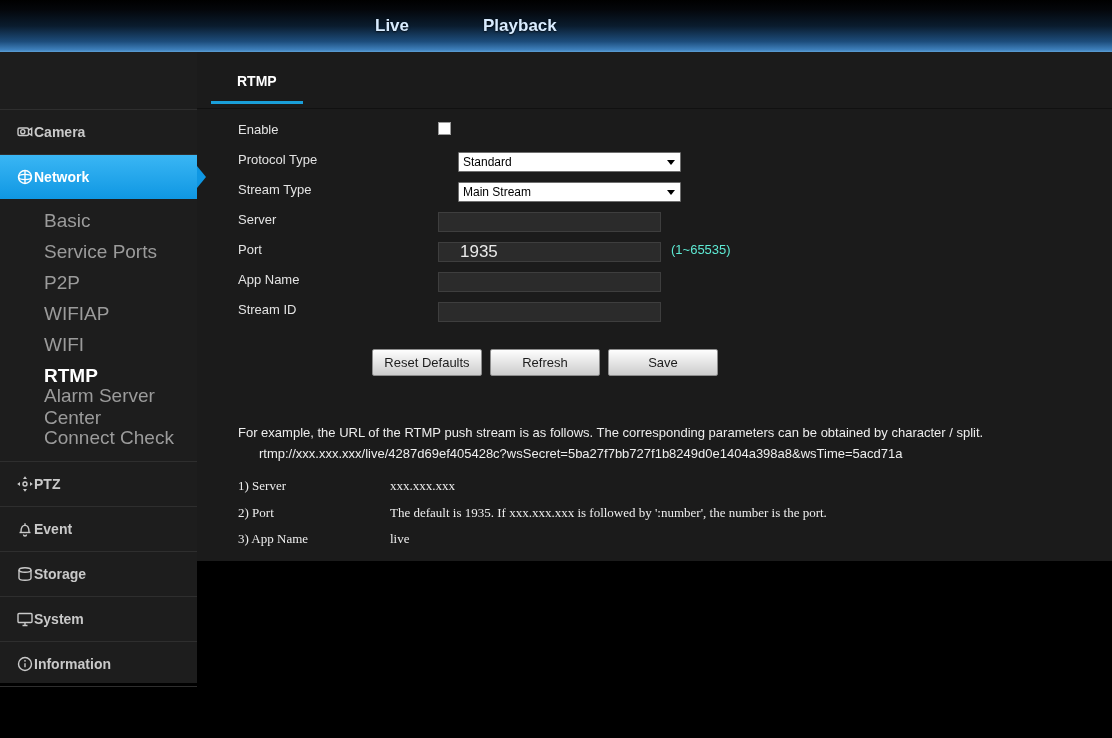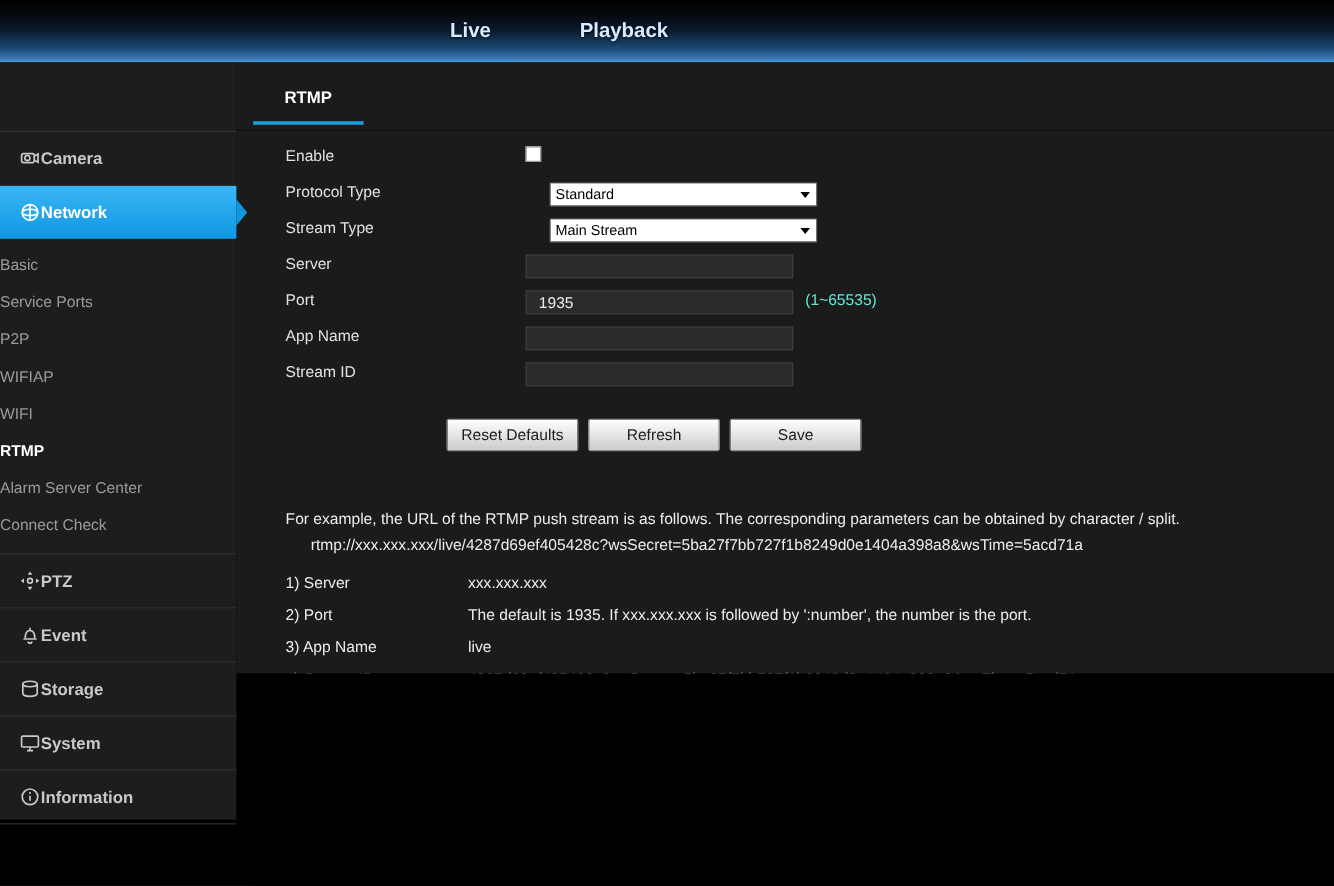--- a/index.html
+++ b/index.html
@@ -45,21 +45,21 @@
   }
   .menu-item.selected::after {
     content:''; position:absolute; right:-9px; top:50%; transform:translateY(-50%);
     border-left:9px solid var(--selected,#0f97e3);
     border-top:11px solid transparent; border-bottom:11px solid transparent;
     z-index:6;
   }
   .submenu { padding:6px 0 8px 0; }
   .submenu-item {
     height:31px; display:flex; align-items:center;
-    color:#9b9b9b; font-size:13px; cursor:pointer;
+    padding-left:44px; color:#9b9b9b; font-size:19px; cursor:pointer;
   }
   .submenu-item.selected { color:#ffffff; font-weight:bold; }
 
   
   .content {
     position:absolute; top:52px; left:197px; width:915px; height:509px;
     background:#1b1b1b; color:#e6e6e6; overflow:hidden;
   }
   .content-header { height:57px; border-bottom:1px solid #111; }
   .rtmp-tab {
@@ -83,41 +83,41 @@
     font-size:12px; font-family:"Liberation Sans",sans-serif; padding:0 18px 0 4px;
   }
   .sel-wrap::after {
     content:''; position:absolute; right:6px; top:8px;
     border-top:5px solid #000; border-left:4px solid transparent; border-right:4px solid transparent;
     pointer-events:none;
   }
 
   .text-input {
     width:223px; height:20px; background:#2b2b2b;
-    border:1px solid #3e3e3e; color:#eaeaea; font-size:13px; padding:0 10px;
+    border:1px solid #3e3e3e; color:#eaeaea; font-size:17px; padding:0 21px;
     font-family:"Liberation Sans",sans-serif;
   }
   .cbx {
     appearance:none; -webkit-appearance:none;
     width:13px; height:13px; background:#fff; border:1px solid #9a9a9a; cursor:pointer;
   }
   .hint { margin-left:10px; color:#5eead4; font-size:13px; }
 
   .btn-row { margin-top:17px; padding-left:175px; display:flex; gap:8px; }
   .btn {
     width:110px; height:27px;
     background:linear-gradient(#fefefe, #cccccc);
     border:1px solid #8c8c8c; border-radius:2px;
     color:#1c1c1c; font-size:13px; font-family:"Liberation Sans",sans-serif;
     cursor:pointer;
   }
 
   .help { margin-top:48px; padding-left:41px; font-size:13px; color:#ededed; line-height:1.35; }
   .help-line2 { padding-left:21px; margin-top:3px; }
-  .help-items { margin-top:15px; }
+  .help-items { margin-top:15px;font-family:Liberation Serif, serif; }
   .help-item { display:flex; margin-bottom:9px; }
   .help-name { width:152px; flex:none; }
   .help-value { flex:1; padding-right:10px; }
 </style>
 </head>
 <body>
 
 <div class="topnav">
   <div class="nav-tab">Live</div>
   <div class="nav-tab">Playback</div>

